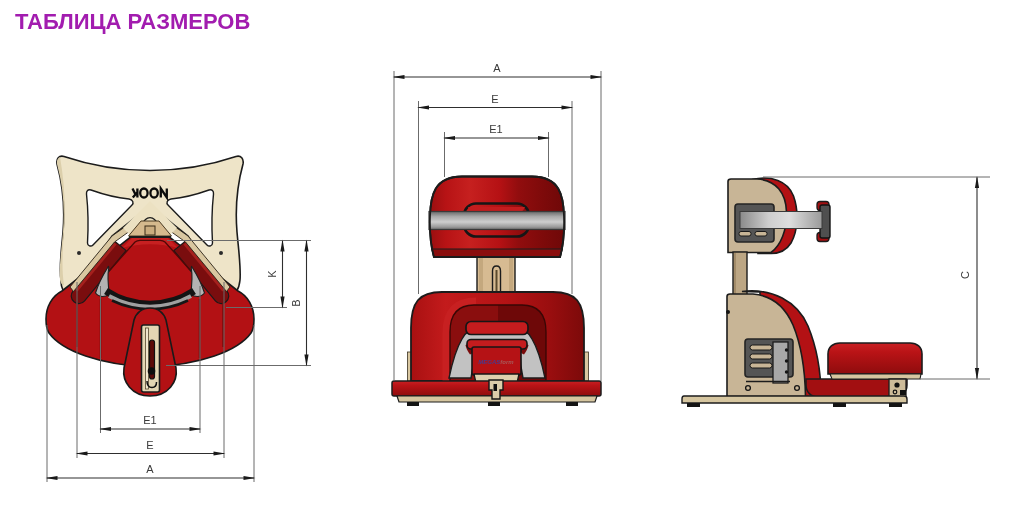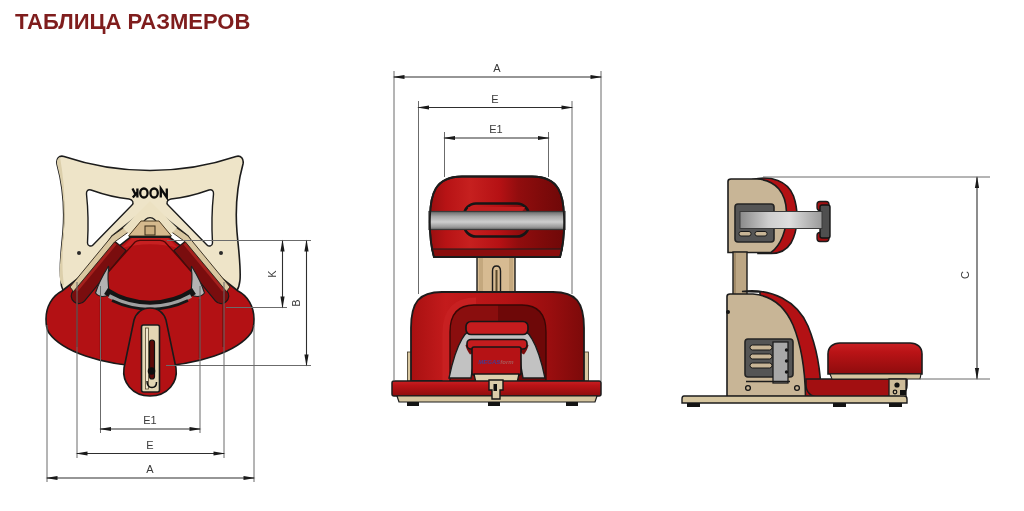--- a/index.html
+++ b/index.html
@@ -1,16 +1,16 @@
 <!DOCTYPE html>
 <html><head>
 <meta charset="utf-8">
 <style>
   html,body{margin:0;padding:0;background:#ffffff;width:1024px;height:511px;overflow:hidden;}
-  .title{position:absolute;left:15px;top:9px;font-family:"Liberation Sans",sans-serif;font-weight:bold;font-size:22px;color:#7f1d1d;letter-spacing:0px;}
+  .title{position:absolute;left:15px;top:9px;font-family:"Liberation Sans",sans-serif;font-weight:bold;font-size:22px;color:#a21caf;letter-spacing:0px;}
   svg{position:absolute;left:0;top:0;}
   text{font-family:"Liberation Sans",sans-serif;}
 </style>
 </head>
 <body>
 
 <div class="title">ТАБЛИЦА РАЗМЕРОВ</div>
 <svg width="1024" height="511" viewBox="0 0 1024 511">
 <defs>
   <linearGradient id="silver" x1="0" y1="0" x2="0" y2="1">

